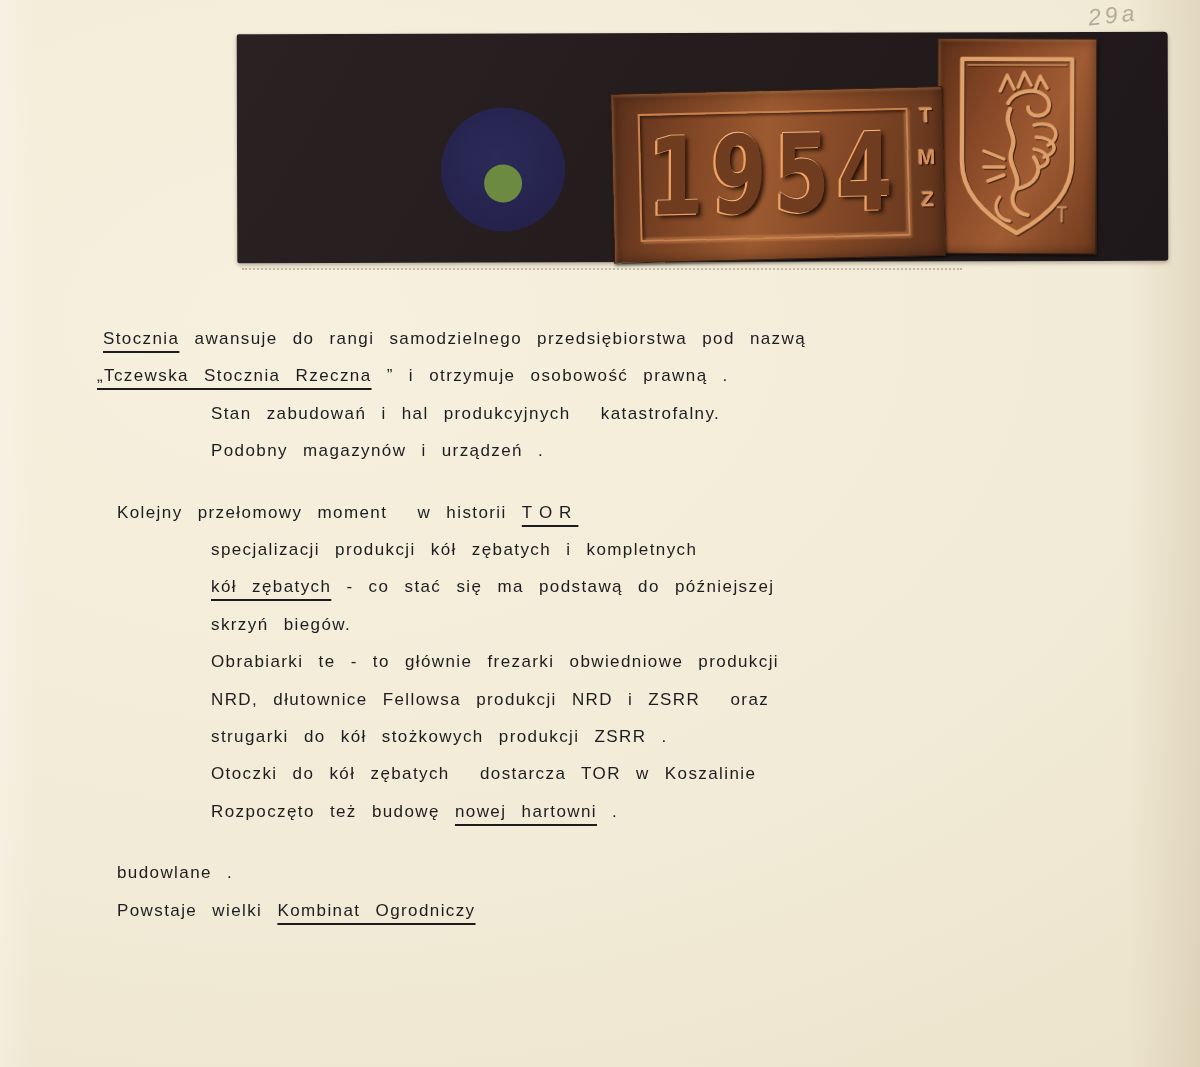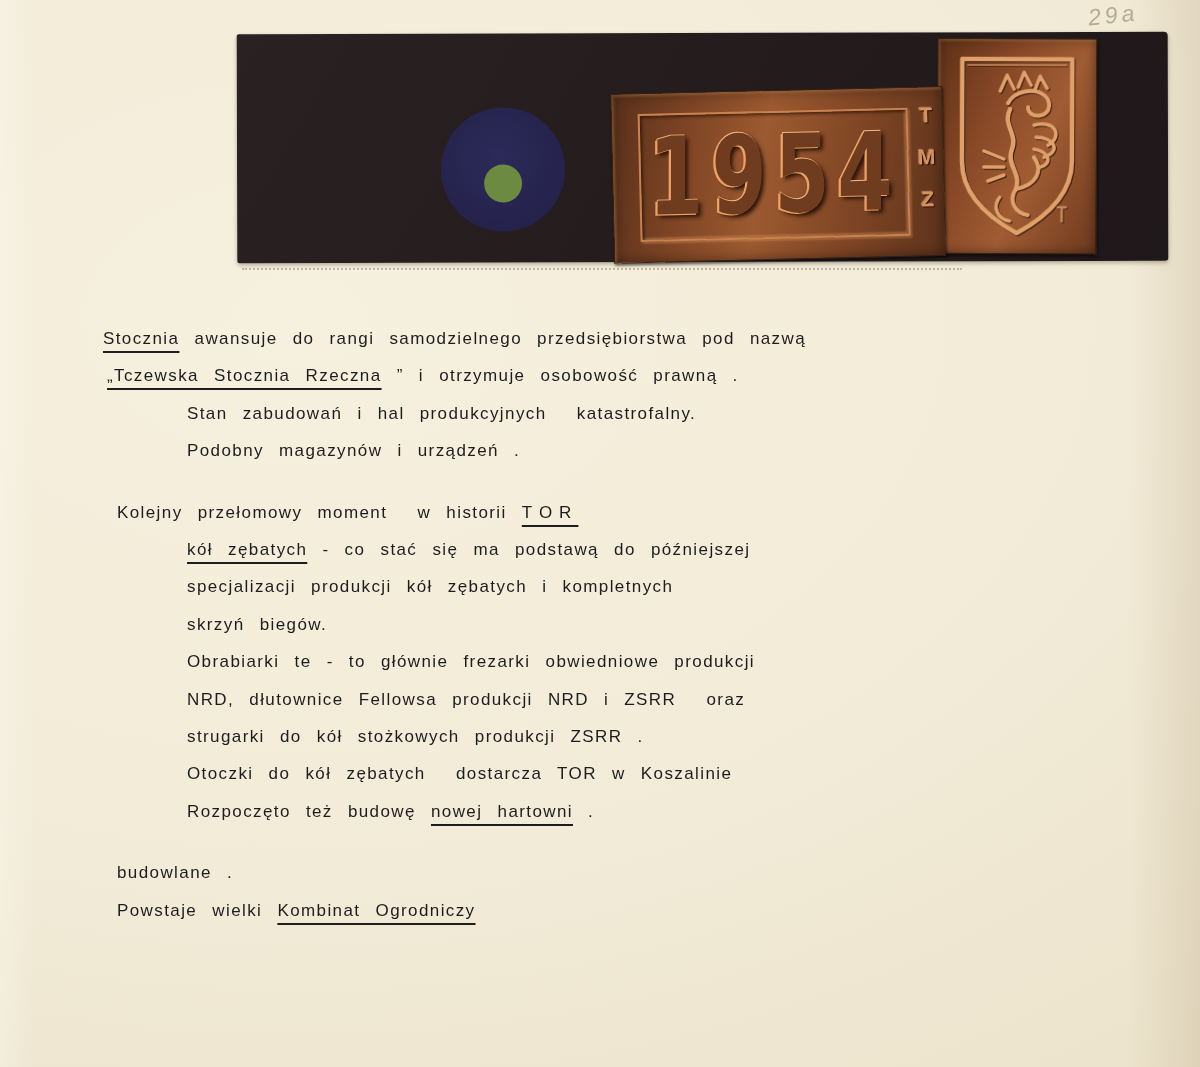--- a/index.html
+++ b/index.html
@@ -73,21 +73,21 @@
     transform:rotate(.4deg);
   }
   .crest-plaque svg{position:absolute;left:0;top:0;}
   
   .text-block{
     position:absolute;left:95px;top:320px;width:1075px;
     color:#1d1d20;font-size:17px;line-height:37.4px;
     letter-spacing:1.4px;word-spacing:9px;
   }
   .line{white-space:pre;}
-  .ind0{margin-left:12px;} .ind1{margin-left:8px;} .ind2{margin-left:22px;} .ind3{margin-left:92px;}
+  .ind0{margin-left:2px;} .ind1{margin-left:8px;} .ind2{margin-left:22px;} .ind3{margin-left:116px;}
   .para + .para{margin-top:24px;}
   .u{text-decoration:underline;text-decoration-thickness:2.2px;text-underline-offset:7px;}
   .sp{letter-spacing:7px;}
 </style>
 </head>
 <body>
 
 <div class="page">
 
   <div class="pencil-note">29a</div>
@@ -140,22 +140,22 @@
 
   <div class="text-block">
       <div class="para">
         <div class="line ind1"><span class="u ">Stocznia</span><span class=""> awansuje do rangi samodzielnego przedsiębiorstwa pod nazwą</span></div>
         <div class="line ind0"><span class="u ">„Tczewska Stocznia Rzeczna</span><span class=""> ” i otrzymuje osobowość prawną .</span></div>
         <div class="line ind3"><span class="">Stan zabudowań i hal produkcyjnych  katastrofalny.</span></div>
         <div class="line ind3"><span class="">Podobny magazynów i urządzeń .</span></div>
       </div>
       <div class="para">
         <div class="line ind2"><span class="">Kolejny przełomowy moment  w historii </span><span class="u sp">TOR</span></div>
+        <div class="line ind3"><span class="">specjalizacji produkcji kół zębatych i kompletnych</span></div>
         <div class="line ind3"><span class="u ">kół zębatych</span><span class=""> - co stać się ma podstawą do późniejszej</span></div>
-        <div class="line ind3"><span class="">specjalizacji produkcji kół zębatych i kompletnych</span></div>
         <div class="line ind3"><span class="">skrzyń biegów.</span></div>
         <div class="line ind3"><span class="">Obrabiarki te - to głównie frezarki obwiedniowe produkcji</span></div>
         <div class="line ind3"><span class="">NRD, dłutownice Fellowsa produkcji NRD i ZSRR  oraz</span></div>
         <div class="line ind3"><span class="">strugarki do kół stożkowych produkcji ZSRR .</span></div>
         <div class="line ind3"><span class="">Otoczki do kół zębatych  dostarcza TOR w Koszalinie</span></div>
         <div class="line ind3"><span class="">Rozpoczęto też budowę </span><span class="u ">nowej hartowni</span><span class=""> .</span></div>
       </div>
       <div class="para">
         <div class="line ind2"><span class="">budowlane .</span></div>
         <div class="line ind2"><span class="">Powstaje wielki </span><span class="u ">Kombinat Ogrodniczy</span></div>

